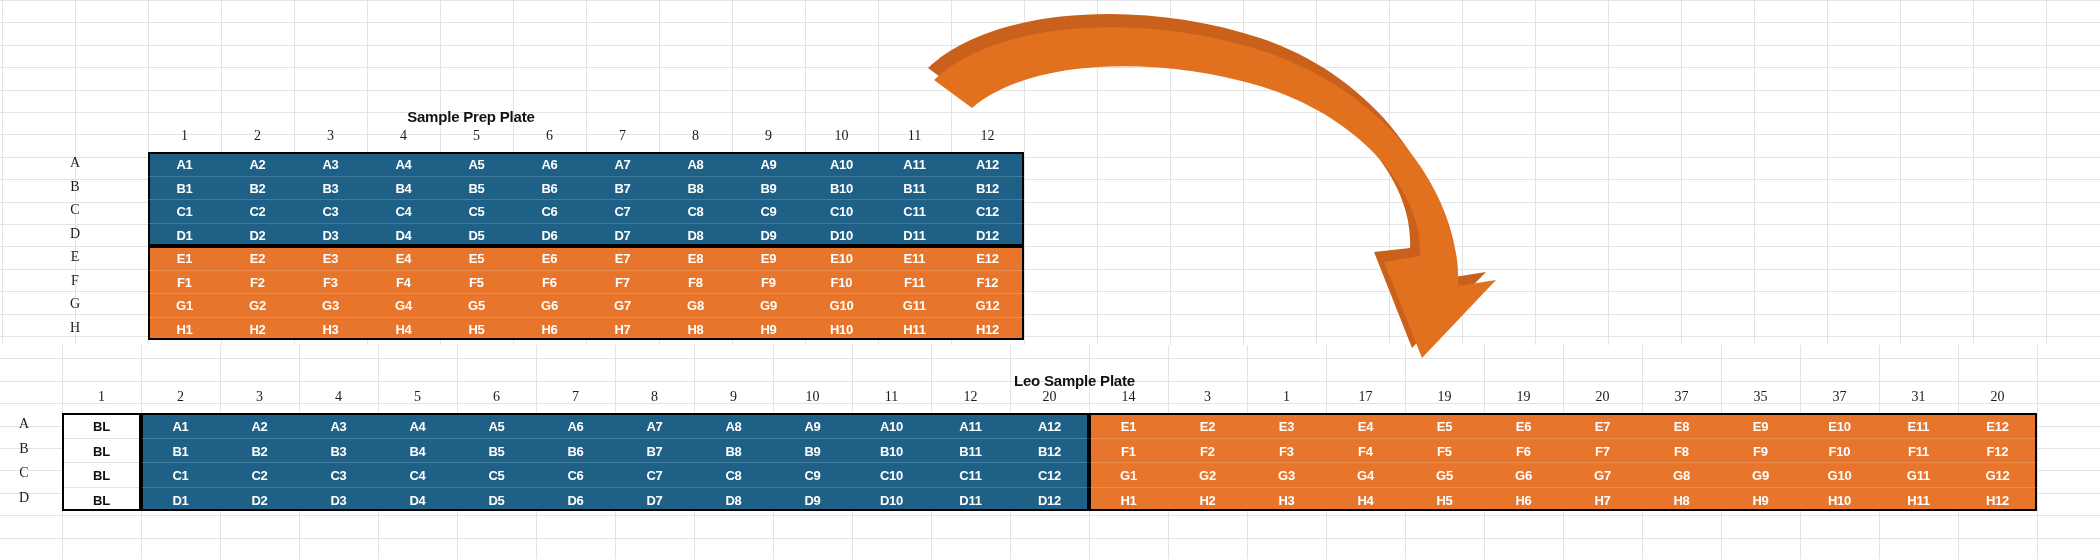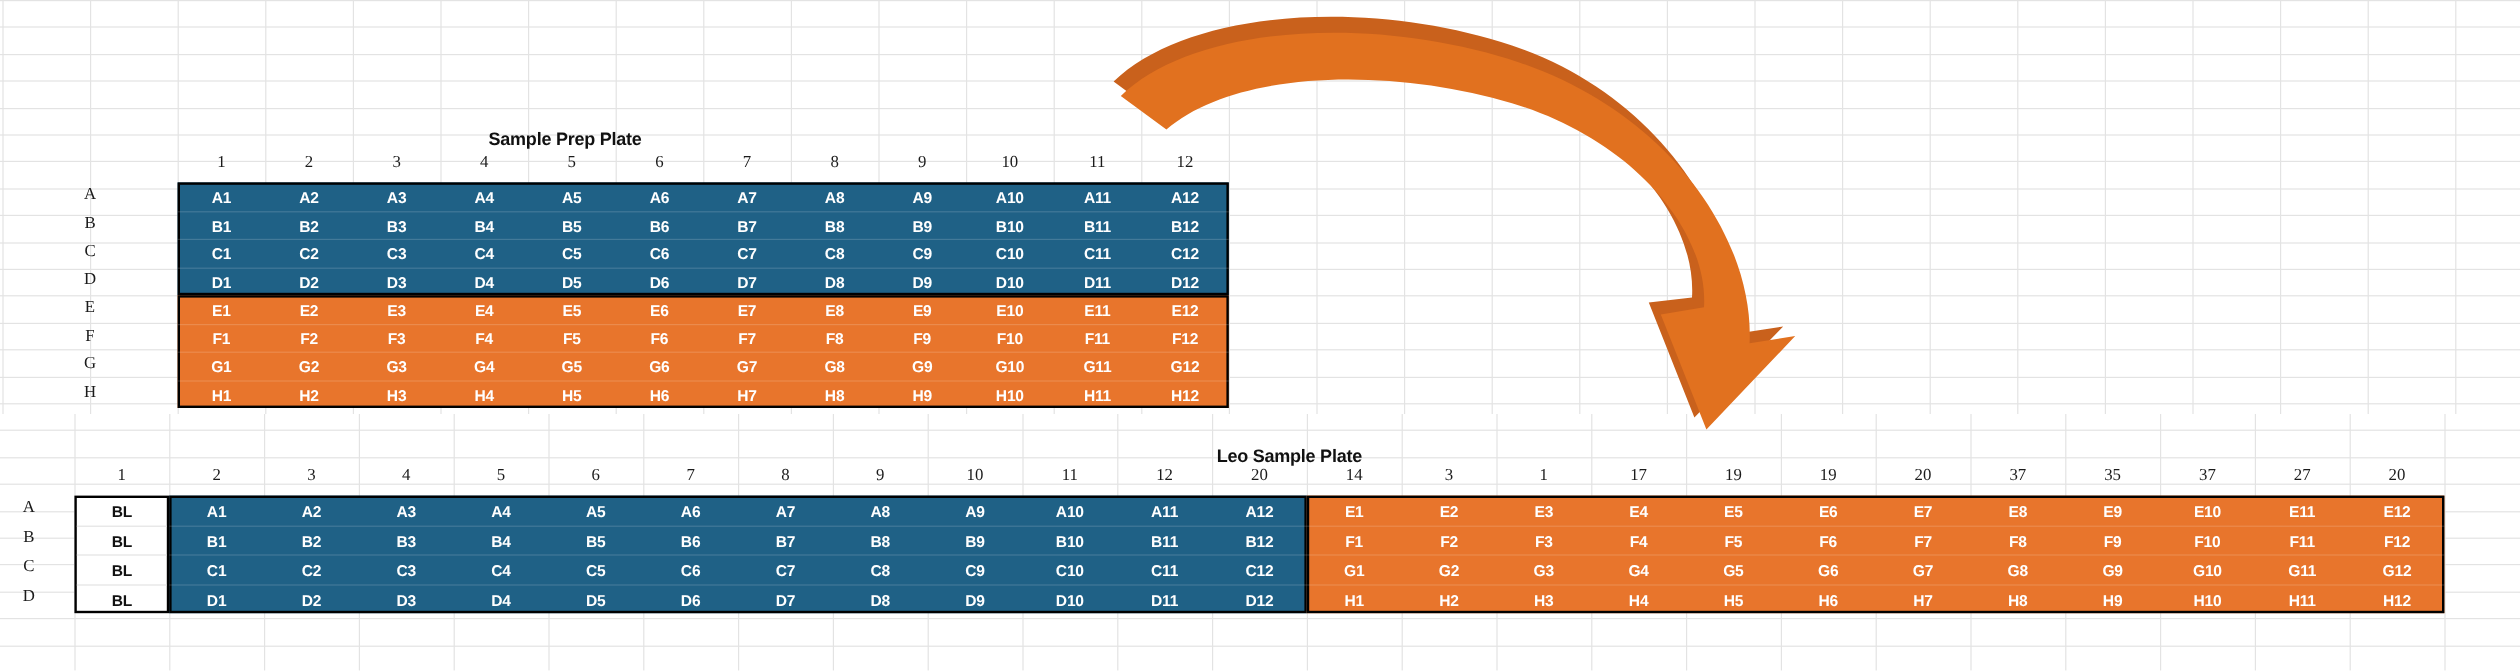--- a/index.html
+++ b/index.html
@@ -360,21 +360,21 @@
         <div class="colhead" style="left: 1089px; width: 79px; top: 389px;">14</div>
         <div class="colhead" style="left: 1168px; width: 79px; top: 389px;">3</div>
         <div class="colhead" style="left: 1247px; width: 79px; top: 389px;">1</div>
         <div class="colhead" style="left: 1326px; width: 79px; top: 389px;">17</div>
         <div class="colhead" style="left: 1405px; width: 79px; top: 389px;">19</div>
         <div class="colhead" style="left: 1484px; width: 79px; top: 389px;">19</div>
         <div class="colhead" style="left: 1563px; width: 79px; top: 389px;">20</div>
         <div class="colhead" style="left: 1642px; width: 79px; top: 389px;">37</div>
         <div class="colhead" style="left: 1721px; width: 79px; top: 389px;">35</div>
         <div class="colhead" style="left: 1800px; width: 79px; top: 389px;">37</div>
-        <div class="colhead" style="left: 1879px; width: 79px; top: 389px;">27</div>
+        <div class="colhead" style="left: 1879px; width: 79px; top: 389px;">31</div>
         <div class="colhead" style="left: 1958px; width: 79px; top: 389px;">20</div>
       </div>
     <div class="rowlabel-col" id="dest-rowlabels">
         <div class="rowlabel" style="left: 0px; width: 48px; top: 416px;">A</div>
         <div class="rowlabel" style="left: 0px; width: 48px; top: 440.5px;">B</div>
         <div class="rowlabel" style="left: 0px; width: 48px; top: 465px;">C</div>
         <div class="rowlabel" style="left: 0px; width: 48px; top: 489.5px;">D</div>
       </div>
     <div id="dest-wells">
         <div class="well-block blank" style="left: 62px; top: 413px; width: 79px; height: 98px; border-color: rgb(0, 0, 0);"></div>

